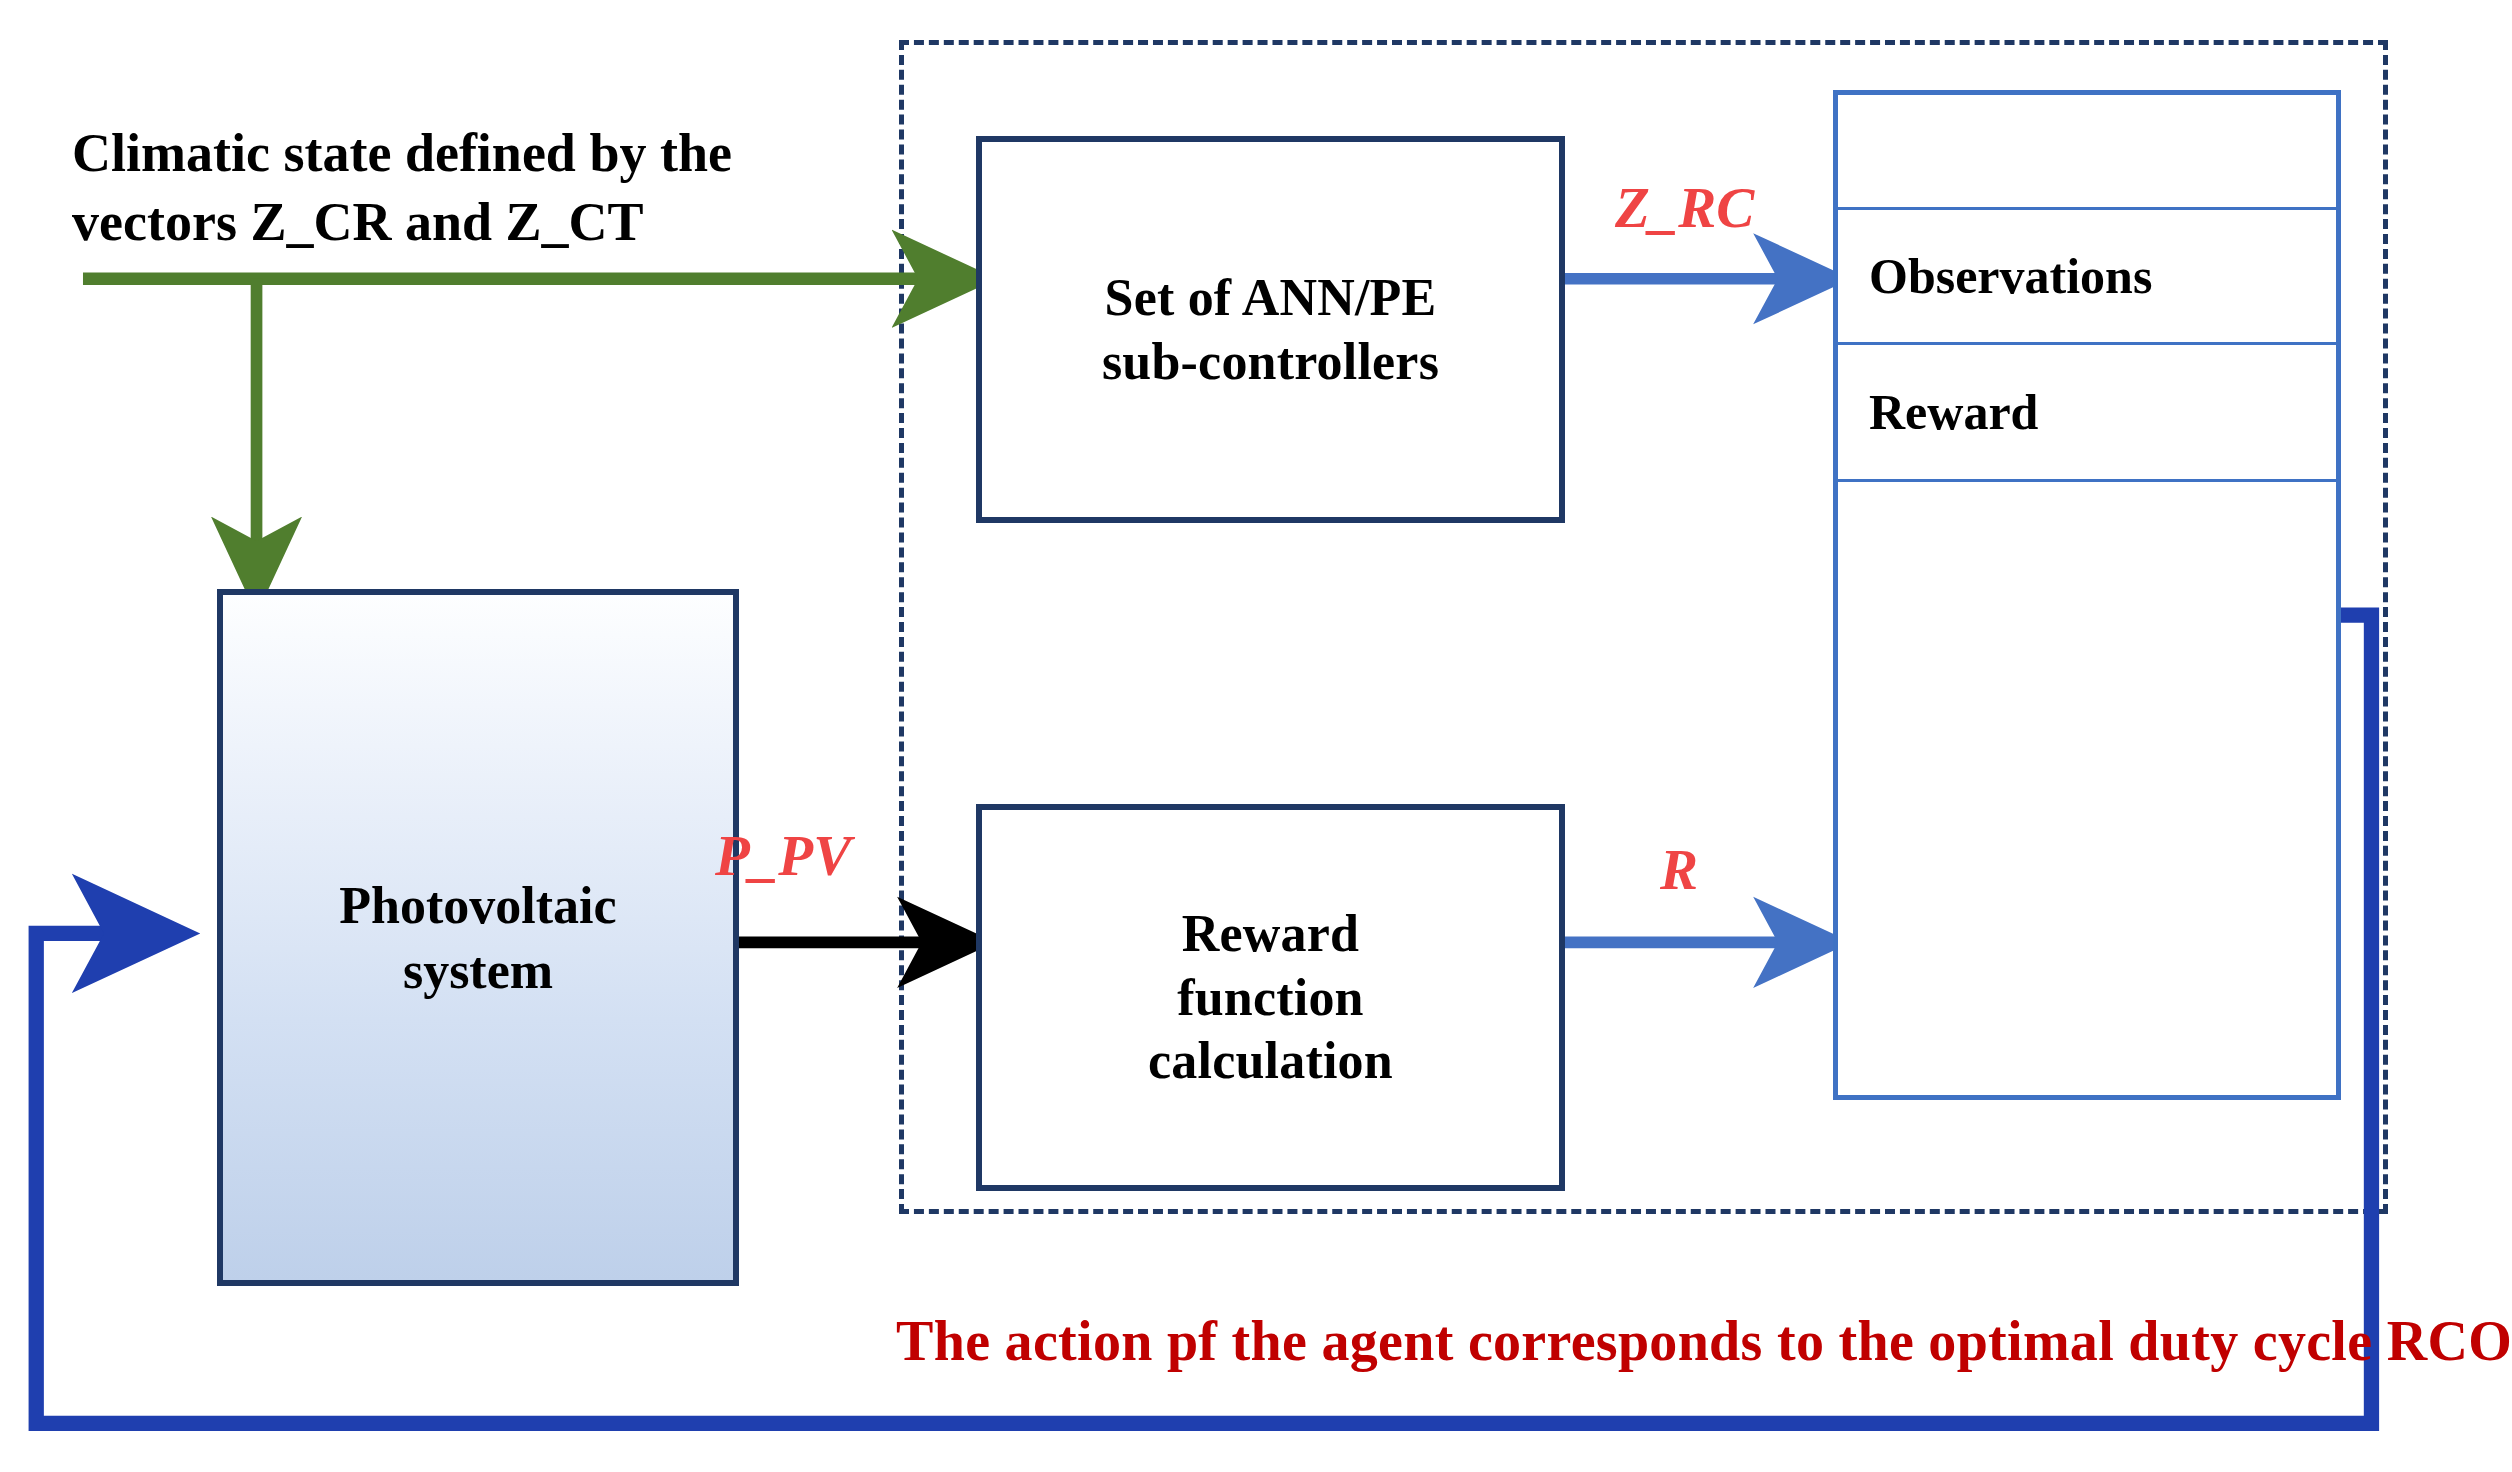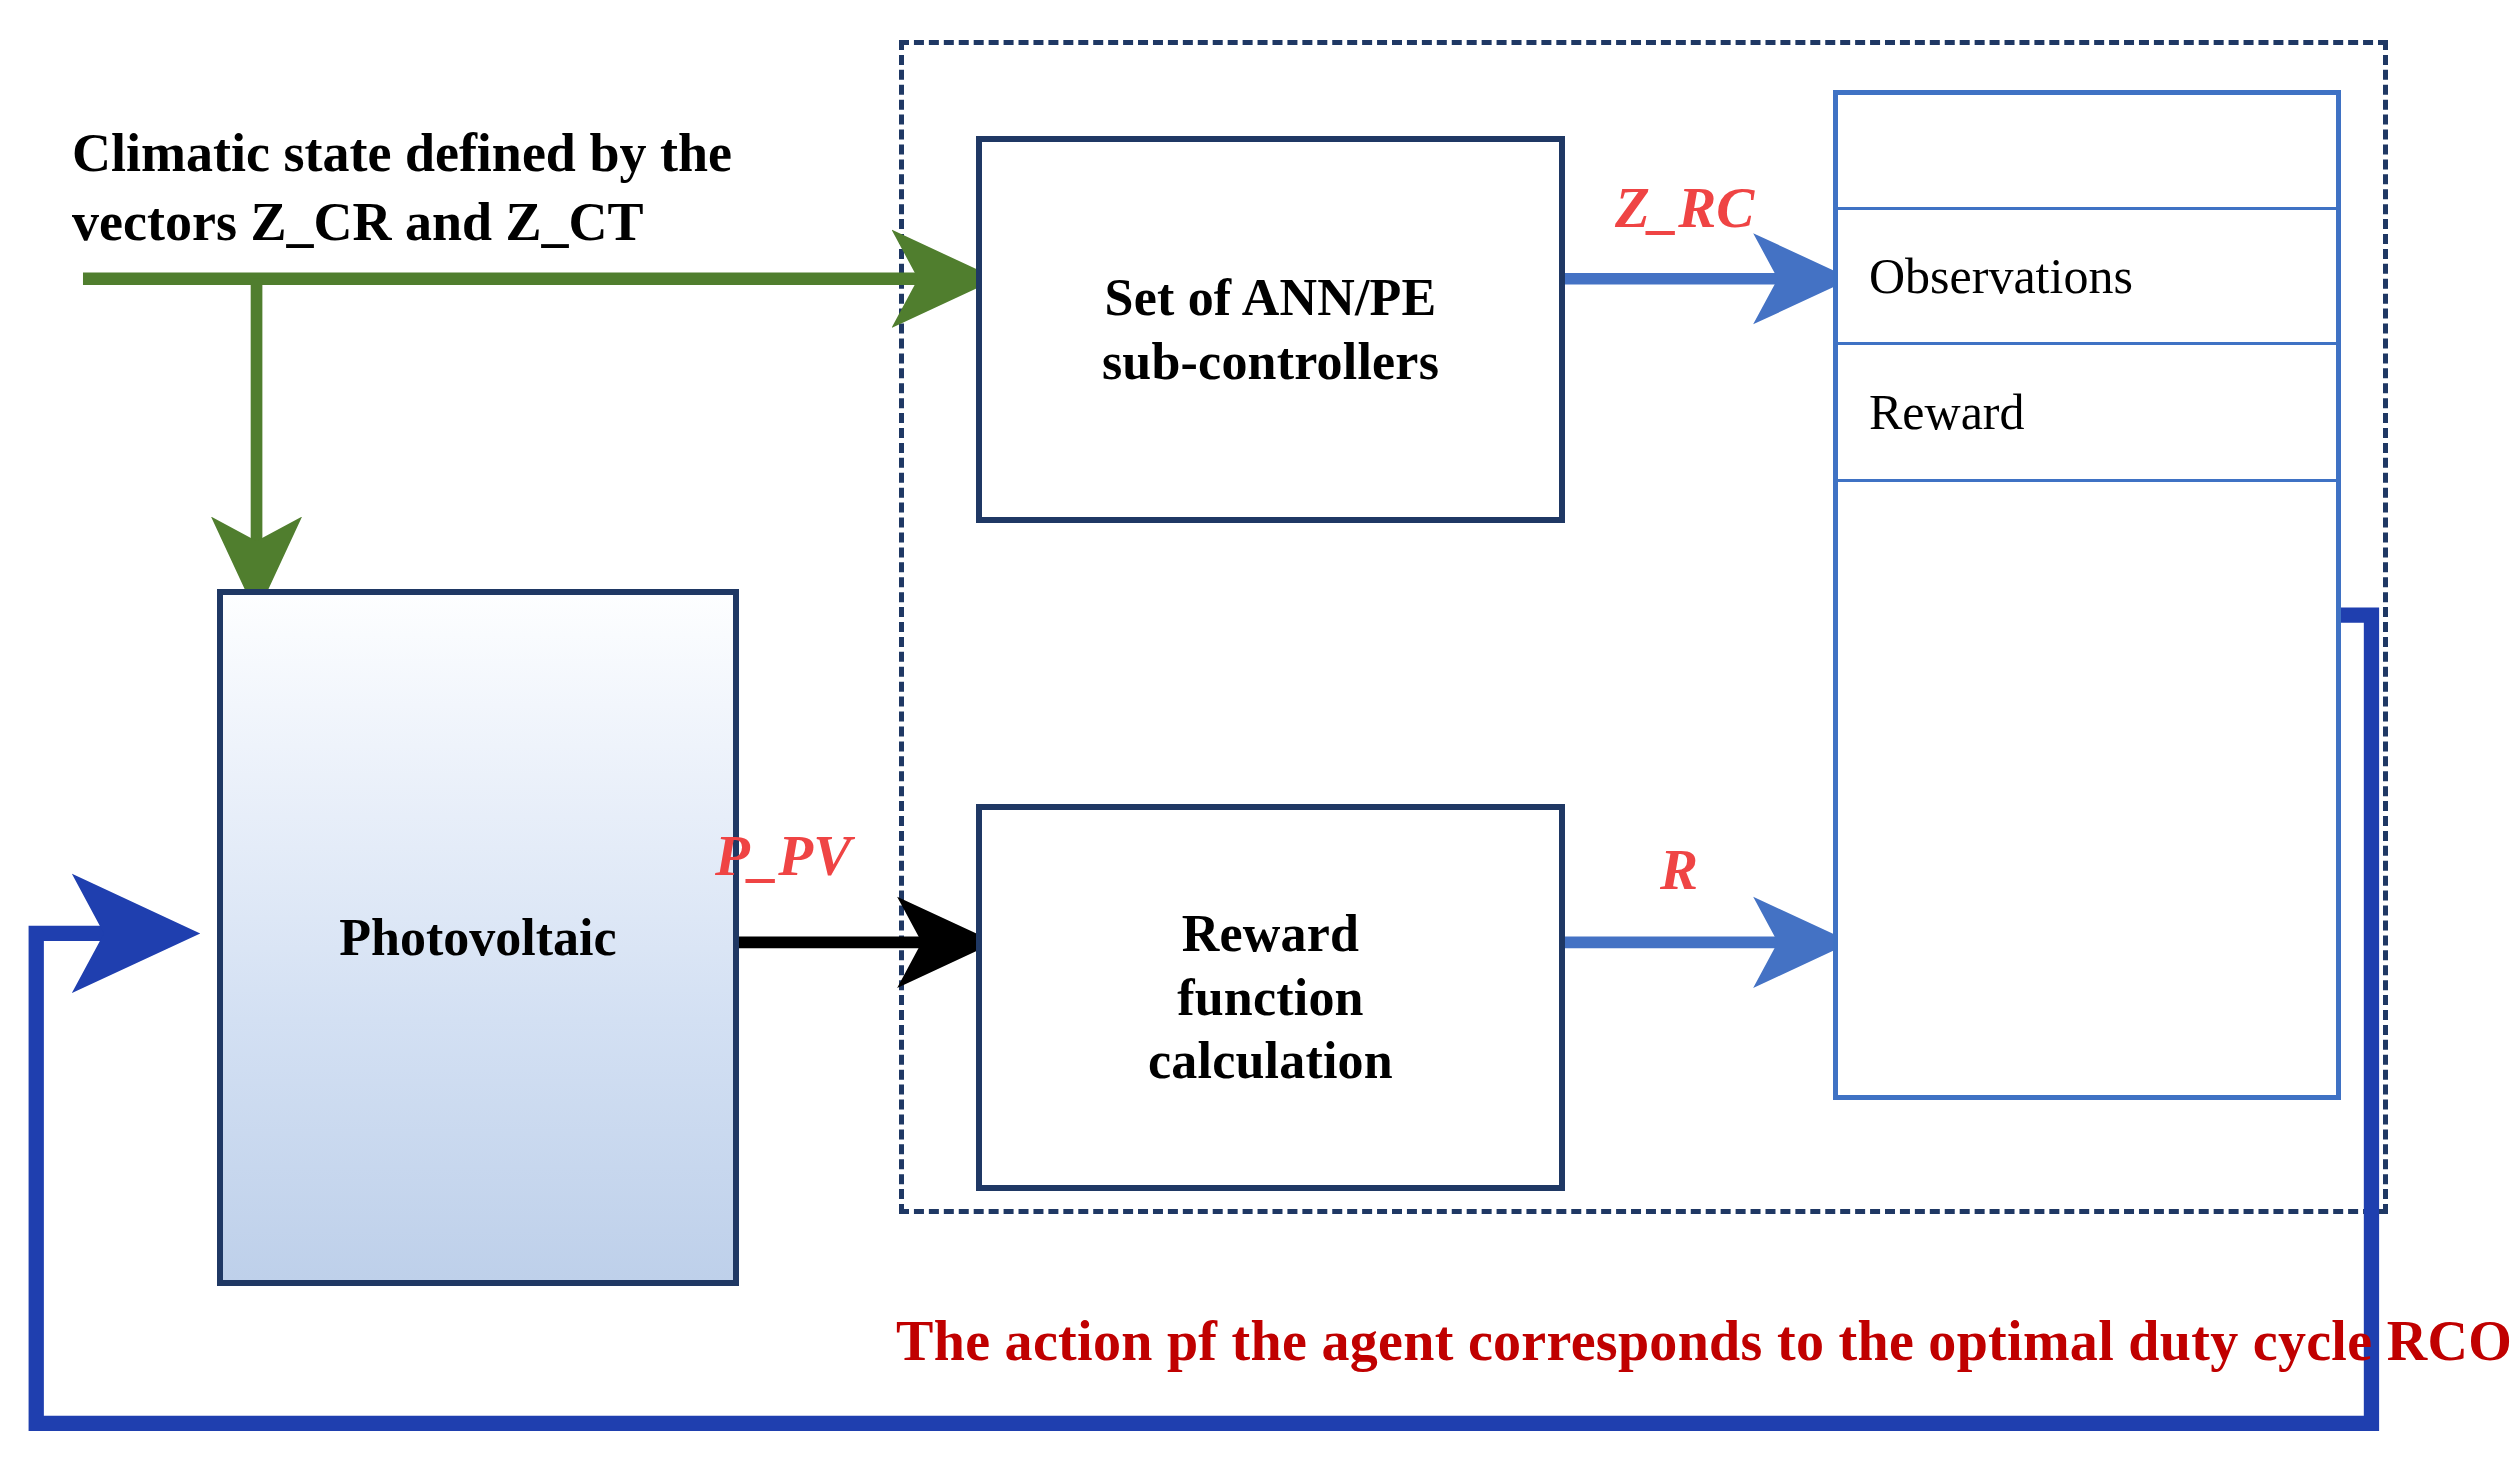--- a/index.html
+++ b/index.html
@@ -41,21 +41,21 @@
     box-sizing:border-box;
     display:flex;flex-direction:column;
   }
   #agent-box .seg{
     box-sizing:border-box;
     display:flex;align-items:center;
     position:relative;
   }
   #agent-box .seg.divider-bottom{border-bottom:3.6px solid #3F72C4;}
   #agent-box .seg .seg-label{
-    font-size:50px;font-weight:normal;color:#000;padding-left:31px;
+    font-size:50px;font-weight:bold;color:#000;padding-left:31px;
   }
   #agent-box .seg.center{justify-content:center;}
   #agent-box .seg.center .seg-label{padding-left:0;}
 
   
   #dashed-region{
     position:absolute;
     border:5.4px dashed #1F3864;
     box-sizing:border-box;
     background:transparent;
@@ -128,20 +128,21 @@
   <div class="node navy-box" id="ann-box" style="left:976px;top:88px;width:589px;height:387px;">
     <div class="label">
       <div>Set of ANN/PE</div>
       <div>sub-controllers</div>
     </div>
   </div>
 
   <div class="node" id="pv-box" style="left:173px;top:589px;width:522px;height:697px;">
     <div class="label">
       <div>Photovoltaic</div>
+      <div>system</div>
     </div>
   </div>
 
   <div class="node navy-box" id="reward-fn-box" style="left:976px;top:756px;width:589px;height:387px;">
     <div class="label">
       <div>Reward</div>
       <div>function</div>
       <div>calculation</div>
     </div>
   </div>

